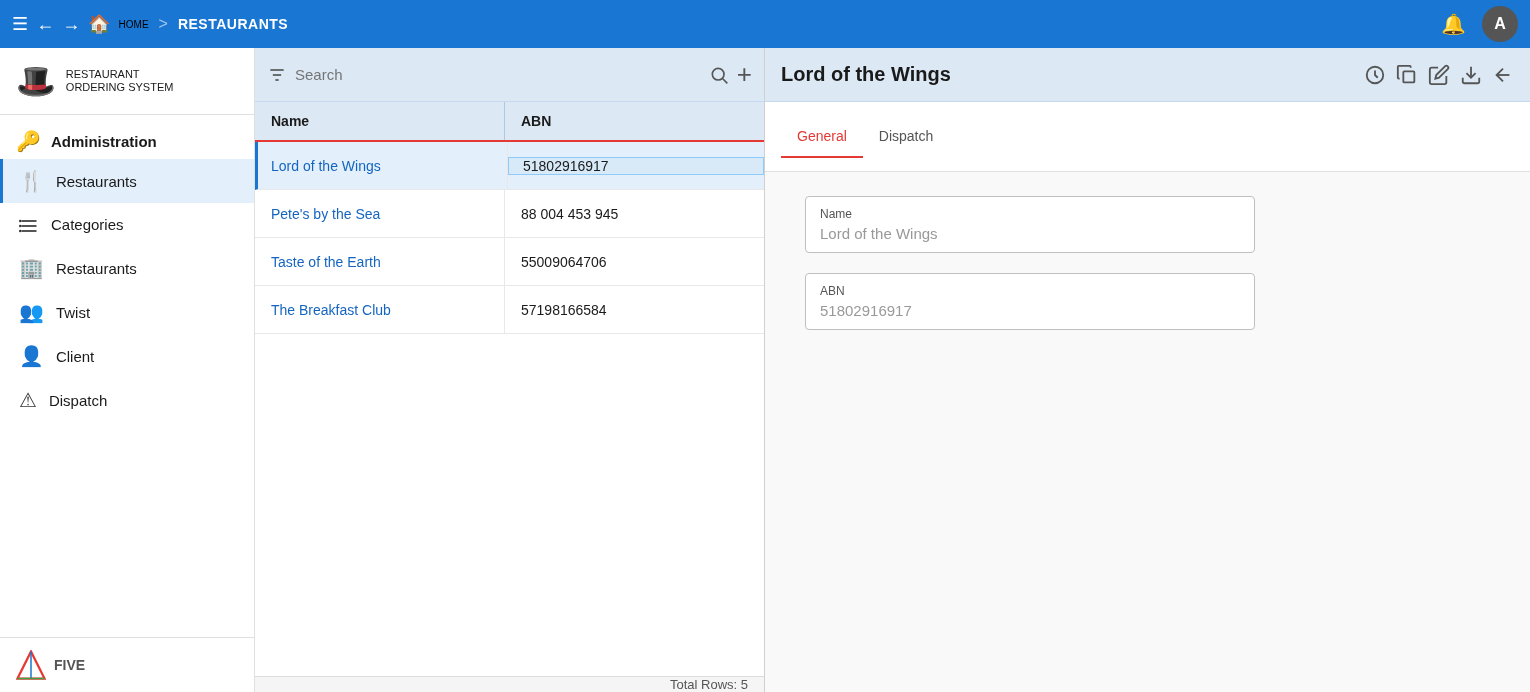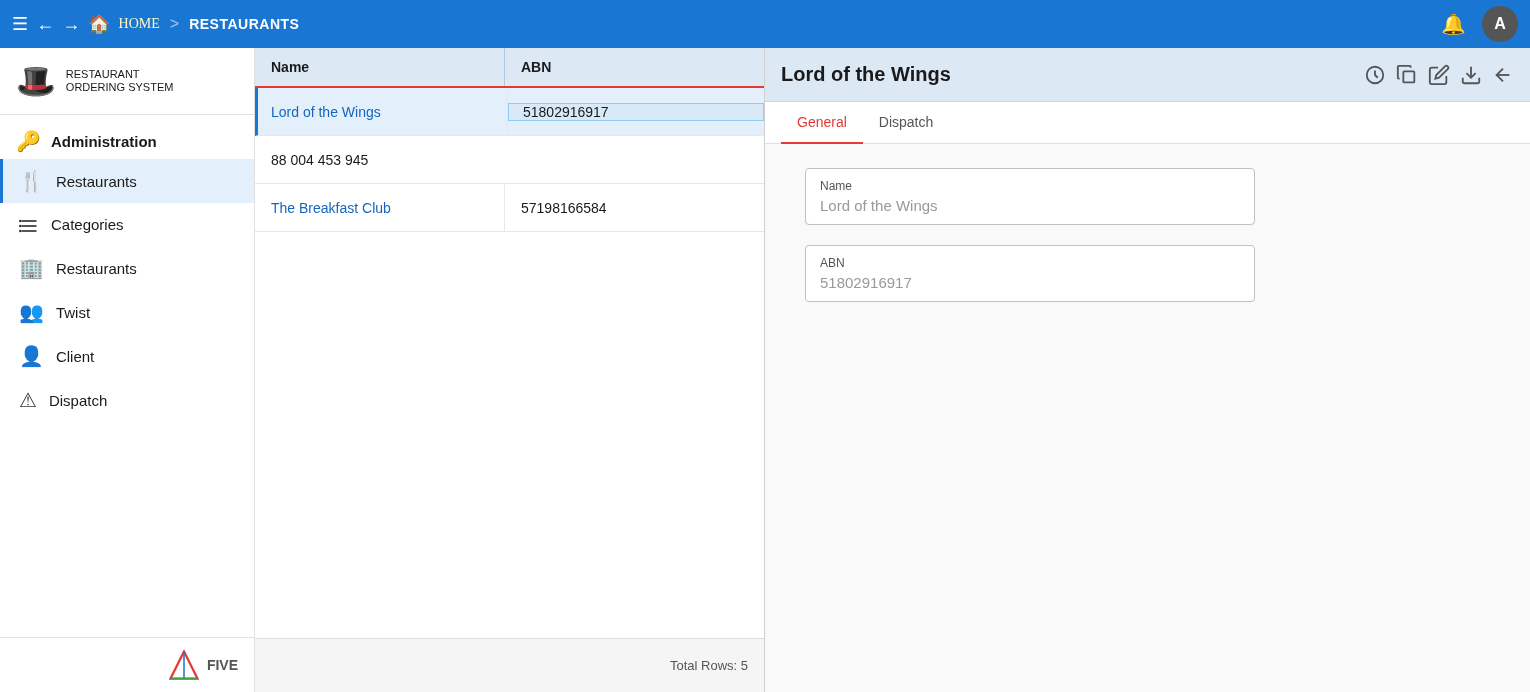--- a/index.html
+++ b/index.html
@@ -10,21 +10,21 @@
       width: 100%;
       height: 48px;
       background: #1976d2;
       display: flex;
       align-items: center;
       padding: 0 12px;
       gap: 8px;
     }
     .topbar-icon { color: white; cursor: pointer; font-size: 18px; display: flex; align-items: center; }
     .topbar-sep { color: rgba(255,255,255,0.6); margin: 0 2px; }
-    .topbar-home { color: #fef9c3; font-size: 14px; display: flex; align-items: center; gap: 4px; text-decoration: none; font-family: Liberation Serif, serif; }
+    .topbar-home { color: #000000; font-size: 10px; display: flex; align-items: center; gap: 4px; text-decoration: none; }
     .topbar-breadcrumb { color: white; font-size: 14px; font-weight: 600; letter-spacing: 0.5px; }
     .topbar-spacer { flex: 1; }
     .topbar-bell { color: white; font-size: 20px; cursor: pointer; margin-right: 8px; }
     .topbar-avatar {
       width: 36px; height: 36px; background: #555; border-radius: 50%;
       display: flex; align-items: center; justify-content: center;
       color: white; font-weight: bold; font-size: 16px; cursor: pointer;
     }
 
     
@@ -74,21 +74,20 @@
       border-left: 3px solid transparent;
     }
     .sidebar-item.active { background: #e3f0fb; border-left-color: #1976d2; }
     .sidebar-item .s-icon { font-size: 20px; color: #333; }
     .sidebar-footer {
       padding: 12px 16px;
       border-top: 1px solid #e0e0e0;
       display: flex;
       align-items: center;
       gap: 8px;
-      justify-content: flex-end;
     }
     .five-logo { font-size: 22px; }
 
     
     .content-area {
       flex: 1;
       display: flex;
       height: 100%;
     }
 
@@ -176,21 +175,21 @@
       flex: 1;
       padding: 0 16px;
       font-size: 14px;
       color: #1a1a1a;
     }
     .table-row.selected .td-abn { background: #d8eaf8; border: 1px solid #90caf9; padding: 0 14px; }
 
     .table-footer {
       background: #f5f5f5;
       border-top: 1px solid #ddd;
-      padding: 19px 16px;
+      padding: 0 16px;
       font-size: 13px;
       color: #555;
       text-align: right;
     }
 
     
     .detail-panel {
       flex: 1;
       background: #f9f9f9;
       display: flex;
@@ -218,21 +217,21 @@
       font-size: 20px;
       cursor: pointer;
       display: flex;
       align-items: center;
     }
 
     .detail-tabs {
       display: flex;
       background: white;
       border-bottom: 1px solid #e0e0e0;
-      padding: 0 16px;
+      padding: 14px 16px;
     }
     .detail-tab {
       padding: 12px 16px;
       font-size: 14px;
       color: #555;
       cursor: pointer;
       border-bottom: 2px solid transparent;
       margin-bottom: -1px;
     }
     .detail-tab.active { color: #e53935; border-bottom-color: #e53935; font-weight: 500; }
@@ -345,33 +344,55 @@
         </svg>
       </span>
       <span style="font-weight:700;font-size:14px;color:#555;">FIVE</span>
     </div>
   </div>
 
   <div class="content-area">
 
     <div class="list-panel">
 
+      <div class="search-bar">
+        <span class="search-filter-icon">
+          <svg width="20" height="20" viewBox="0 0 24 24" fill="none" stroke="#555" stroke-width="2">
+            <line x1="4" y1="6" x2="20" y2="6"></line>
+            <line x1="7" y1="12" x2="17" y2="12"></line>
+            <line x1="10" y1="18" x2="14" y2="18"></line>
+          </svg>
+        </span>
+        <input class="search-input" type="text" placeholder="Search" style="">
+        <span class="search-icon">
+          <svg width="20" height="20" viewBox="0 0 24 24" fill="none" stroke="#555" stroke-width="2">
+            <circle cx="11" cy="11" r="7"></circle>
+            <line x1="16.5" y1="16.5" x2="22" y2="22"></line>
+          </svg>
+        </span>
+        <span class="search-add-icon" style="font-size:26px;color:#555;font-weight:300;">+</span>
+      </div>
 
       <div class="table-header">
         <div class="th-name">Name</div>
         <div class="th-abn">ABN</div>
       </div>
 
       <div class="table-body">
         <div class="table-row selected">
           <div class="td-name">Lord of the Wings</div>
           <div class="td-abn">51802916917</div>
         </div>
         <div class="table-row">
+          <div class="td-name">Pete's by the Sea</div>
           <div class="td-abn">88 004 453 945</div>
+        </div>
+        <div class="table-row">
+          <div class="td-name">Taste of the Earth</div>
+          <div class="td-abn">55009064706</div>
         </div>
         <div class="table-row">
           <div class="td-name">The Breakfast Club</div>
           <div class="td-abn">57198166584</div>
         </div>
       </div>
 
       <div class="table-footer">
         <span>Total Rows: 5</span>
       </div>

